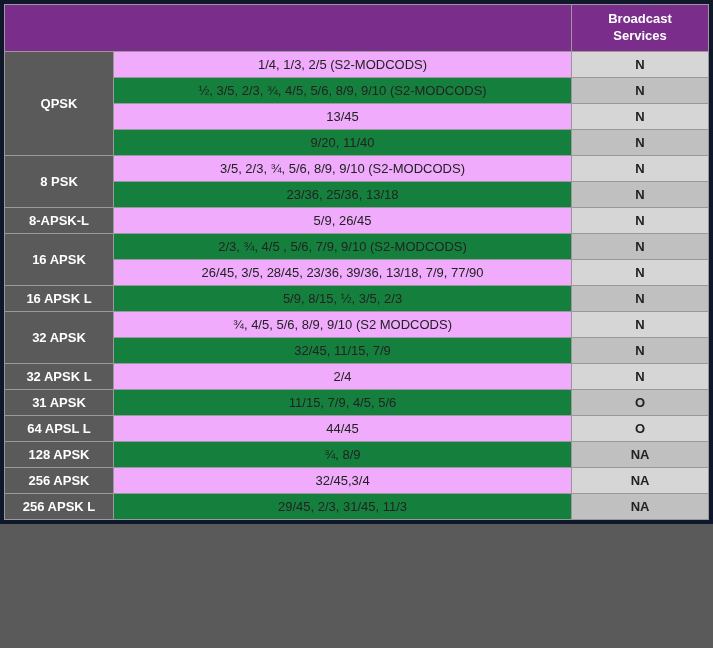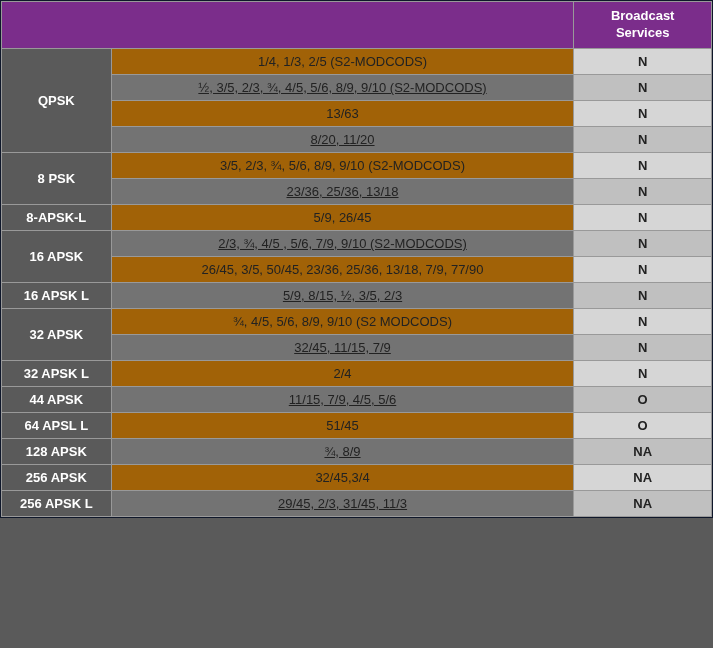--- a/index.html
+++ b/index.html
@@ -6,21 +6,21 @@
     body {
       width: 713px;
       height: 648px;
       background: #5a5a5a;
       font-family: Arial, sans-serif;
       font-size: 13px;
       overflow: hidden;
     }
     .table-wrapper {
       width: 713px;
-      border: 1px solid #0f172a;
+      border: 4px solid #0f172a;
     }
     table {
       width: 100%;
       border-collapse: collapse;
     }
     thead tr th {
       background: #7b2d8b;
       color: white;
       font-weight: bold;
       text-align: center;
@@ -40,33 +40,32 @@
       text-align: center;
       vertical-align: middle;
     }
     td.col-modulation {
       background: #5a5a5a;
       color: white;
       font-weight: bold;
       width: 110px;
     }
     td.col-config {
-      background: #a16207;
+      background: #f0abfc;
       color: #222;
       width: 465px;
     }
     td.col-broadcast {
       background: #d6d6d6;
       color: #222;
       font-weight: bold;
       width: 138px;
     }
     .row-dark td.col-config {
-      background: #737373;
-      text-decoration: underline;
+      background: #15803d;
     }
     .row-dark td.col-broadcast {
       background: #c0c0c0;
     }
   </style>
 </head>
 <body>
 
 <div class="table-wrapper">
   <table>
@@ -80,25 +79,25 @@
     <tr>
           <td class="col-modulation" rowspan="4">QPSK</td>
           <td class="col-config">1/4, 1/3, 2/5 (S2-MODCODS)</td>
           <td class="col-broadcast">N</td>
         </tr>
         <tr class="row-dark">
           <td class="col-config">½, 3/5, 2/3, ¾, 4/5, 5/6, 8/9, 9/10 (S2-MODCODS)</td>
           <td class="col-broadcast">N</td>
         </tr>
         <tr>
-          <td class="col-config">13/63</td>
+          <td class="col-config">13/45</td>
           <td class="col-broadcast">N</td>
         </tr>
         <tr class="row-dark">
-          <td class="col-config">8/20, 11/20</td>
+          <td class="col-config">9/20, 11/40</td>
           <td class="col-broadcast">N</td>
         </tr>
         <tr>
           <td class="col-modulation" rowspan="2">8 PSK</td>
           <td class="col-config">3/5, 2/3, ¾, 5/6, 8/9, 9/10 (S2-MODCODS)</td>
           <td class="col-broadcast">N</td>
         </tr>
         <tr class="row-dark">
           <td class="col-config">23/36, 25/36, 13/18</td>
           <td class="col-broadcast">N</td>
@@ -107,21 +106,21 @@
           <td class="col-modulation" rowspan="1">8-APSK-L</td>
           <td class="col-config">5/9, 26/45</td>
           <td class="col-broadcast">N</td>
         </tr>
         <tr class="row-dark">
           <td class="col-modulation" rowspan="2">16 APSK</td>
           <td class="col-config">2/3, ¾, 4/5 , 5/6, 7/9, 9/10 (S2-MODCODS)</td>
           <td class="col-broadcast">N</td>
         </tr>
         <tr>
-          <td class="col-config">26/45, 3/5, 50/45, 23/36, 25/36, 13/18, 7/9,  77/90</td>
+          <td class="col-config">26/45, 3/5, 28/45, 23/36, 39/36, 13/18, 7/9,  77/90</td>
           <td class="col-broadcast">N</td>
         </tr>
         <tr class="row-dark">
           <td class="col-modulation" rowspan="1">16 APSK L</td>
           <td class="col-config">5/9, 8/15, ½, 3/5, 2/3</td>
           <td class="col-broadcast">N</td>
         </tr>
         <tr>
           <td class="col-modulation" rowspan="2">32 APSK</td>
           <td class="col-config">¾, 4/5, 5/6, 8/9, 9/10 (S2 MODCODS)</td>
@@ -130,27 +129,27 @@
         <tr class="row-dark">
           <td class="col-config">32/45, 11/15, 7/9</td>
           <td class="col-broadcast">N</td>
         </tr>
         <tr>
           <td class="col-modulation" rowspan="1">32 APSK L</td>
           <td class="col-config">2/4</td>
           <td class="col-broadcast">N</td>
         </tr>
         <tr class="row-dark">
-          <td class="col-modulation" rowspan="1">44 APSK</td>
+          <td class="col-modulation" rowspan="1">31 APSK</td>
           <td class="col-config">11/15, 7/9, 4/5, 5/6</td>
           <td class="col-broadcast">O</td>
         </tr>
         <tr>
           <td class="col-modulation" rowspan="1">64 APSL L</td>
-          <td class="col-config">51/45</td>
+          <td class="col-config">44/45</td>
           <td class="col-broadcast">O</td>
         </tr>
         <tr class="row-dark">
           <td class="col-modulation" rowspan="1">128 APSK</td>
           <td class="col-config">¾, 8/9</td>
           <td class="col-broadcast">NA</td>
         </tr>
         <tr>
           <td class="col-modulation" rowspan="1">256 APSK</td>
           <td class="col-config">32/45,3/4</td>

